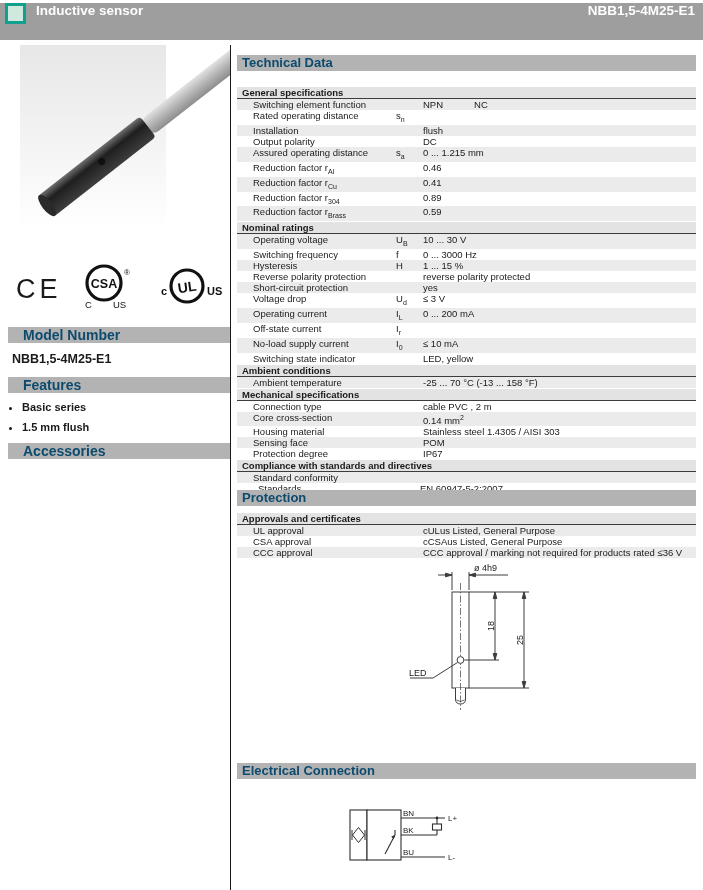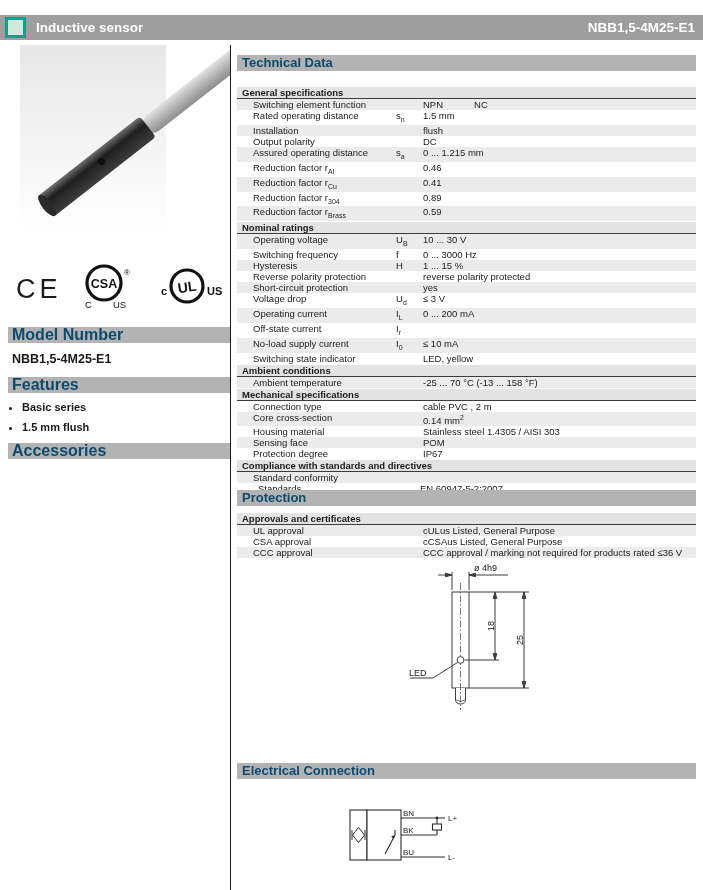--- a/index.html
+++ b/index.html
@@ -1,32 +1,32 @@
 <!DOCTYPE html>
 <html><head>
 <meta charset="utf-8">
 <style>
   html,body{margin:0;padding:0;background:#fff;}
   .page{position:relative;width:703px;height:890px;background:#fff;overflow:hidden;
         font-family:"Liberation Sans",sans-serif;color:#1a1a1a;}
   
-  .topbar{position:absolute;top:3px;left:0;right:0;height:25px;background:#9e9e9e;
-          display:flex;align-items:center;margin-top:12px;}
+  .topbar{position:absolute;top:3px;left:0;right:0;height:37px;background:#9e9e9e;
+          display:flex;align-items:flex-start;}
   .brandbox{width:15px;height:15px;background:#cfe9df;border:3px solid #12a08e;margin-left:5px;flex:none;}
   .topbar .ttl{color:#fff;font-weight:bold;font-size:13.5px;margin-left:10px;}
   .topbar .mdl{color:#fff;font-weight:bold;font-size:13.5px;margin-left:auto;margin-right:8px;}
   
   .columns{position:absolute;top:45px;left:0;right:0;bottom:0;}
   .vdivider{position:absolute;left:230px;top:0;bottom:0;width:1px;background:#1a1a1a;}
   .sidebar{position:absolute;left:8px;top:0;width:222px;}
   .main{position:absolute;left:237px;top:0;width:459px;}
   
   .mbar,.sbar{background:#b3b3b3;color:#0c4a6e;font-weight:bold;font-size:13px;
               height:16px;line-height:16px;padding-left:5px;}
-  .sbar{font-size:16px;padding-left:4px;}
+  .sbar{font-size:14px;padding-left:15px;}
   
   .photo{position:relative;width:222px;height:282px;background:#fff;}
   .certs{position:absolute;left:0;right:0;bottom:8px;height:62px;display:flex;
          align-items:center;justify-content:space-between;padding:0 6px;}
   .modelno{font-weight:bold;font-size:12.5px;padding:9px 0 11px 4px;}
   .features-ul{margin:8px 0 10px 14px;padding:0;font-weight:bold;font-size:11px;}
   .features-ul li{margin-bottom:8px;}
   .acc-name{font-weight:bold;font-size:10.5px;padding-left:4px;margin-top:7px;}
   .acc-desc{font-size:9px;padding-left:4px;margin-top:1px;}
   
@@ -132,21 +132,20 @@
         <div id="techtable">
             <div class="subhdr">General specifications</div>
             <div class="trow sh">
               <span class="tlabel">Switching element function</span>
               <span class="tsym"></span>
               <span class="tval">NPN<span class="second">NC</span></span>
             </div>
             <div class="trow">
               <span class="tlabel">Rated operating distance</span>
               <span class="tsym">s<sub>n</sub></span>
-              <span class="tval">1.5 mm</span>
             </div>
             <div class="trow sh">
               <span class="tlabel">Installation</span>
               <span class="tsym"></span>
               <span class="tval">flush</span>
             </div>
             <div class="trow">
               <span class="tlabel">Output polarity</span>
               <span class="tsym"></span>
               <span class="tval">DC</span>

